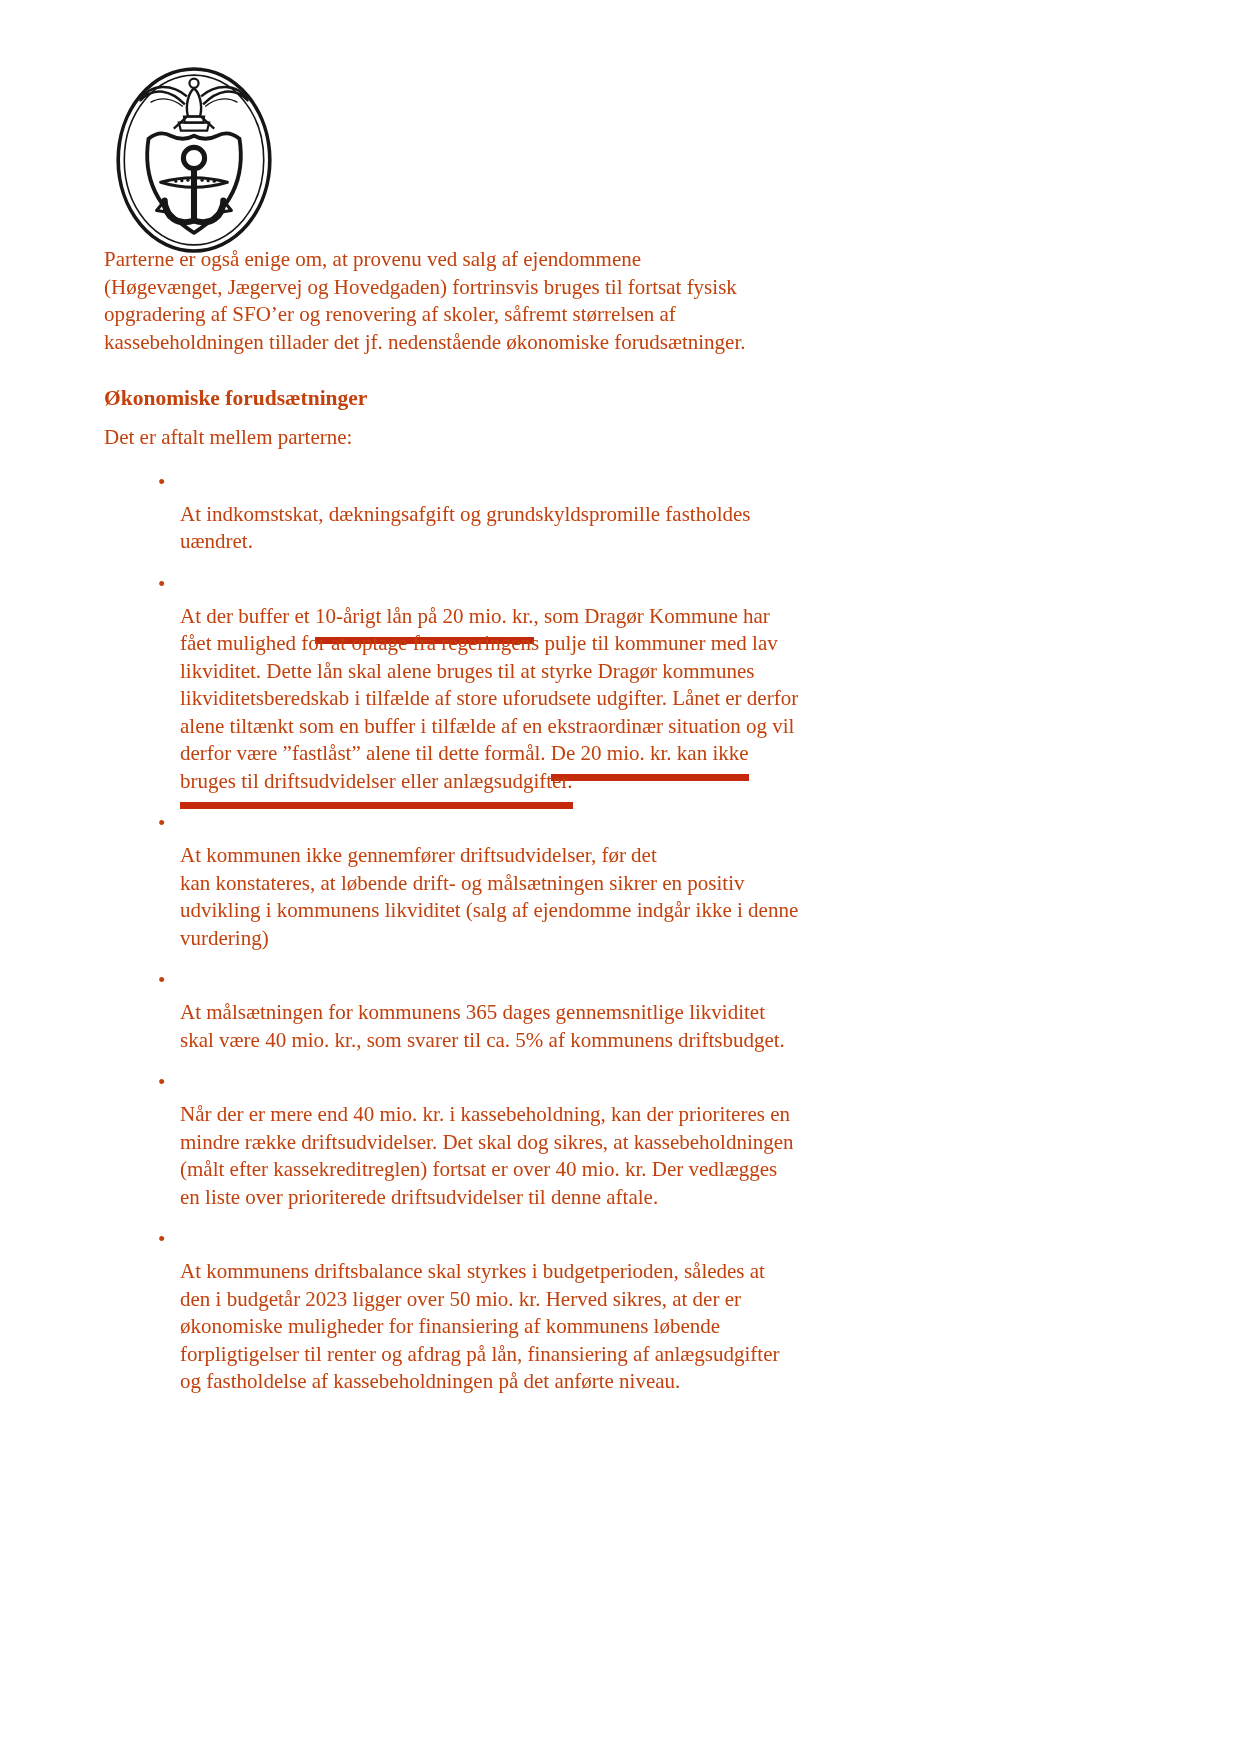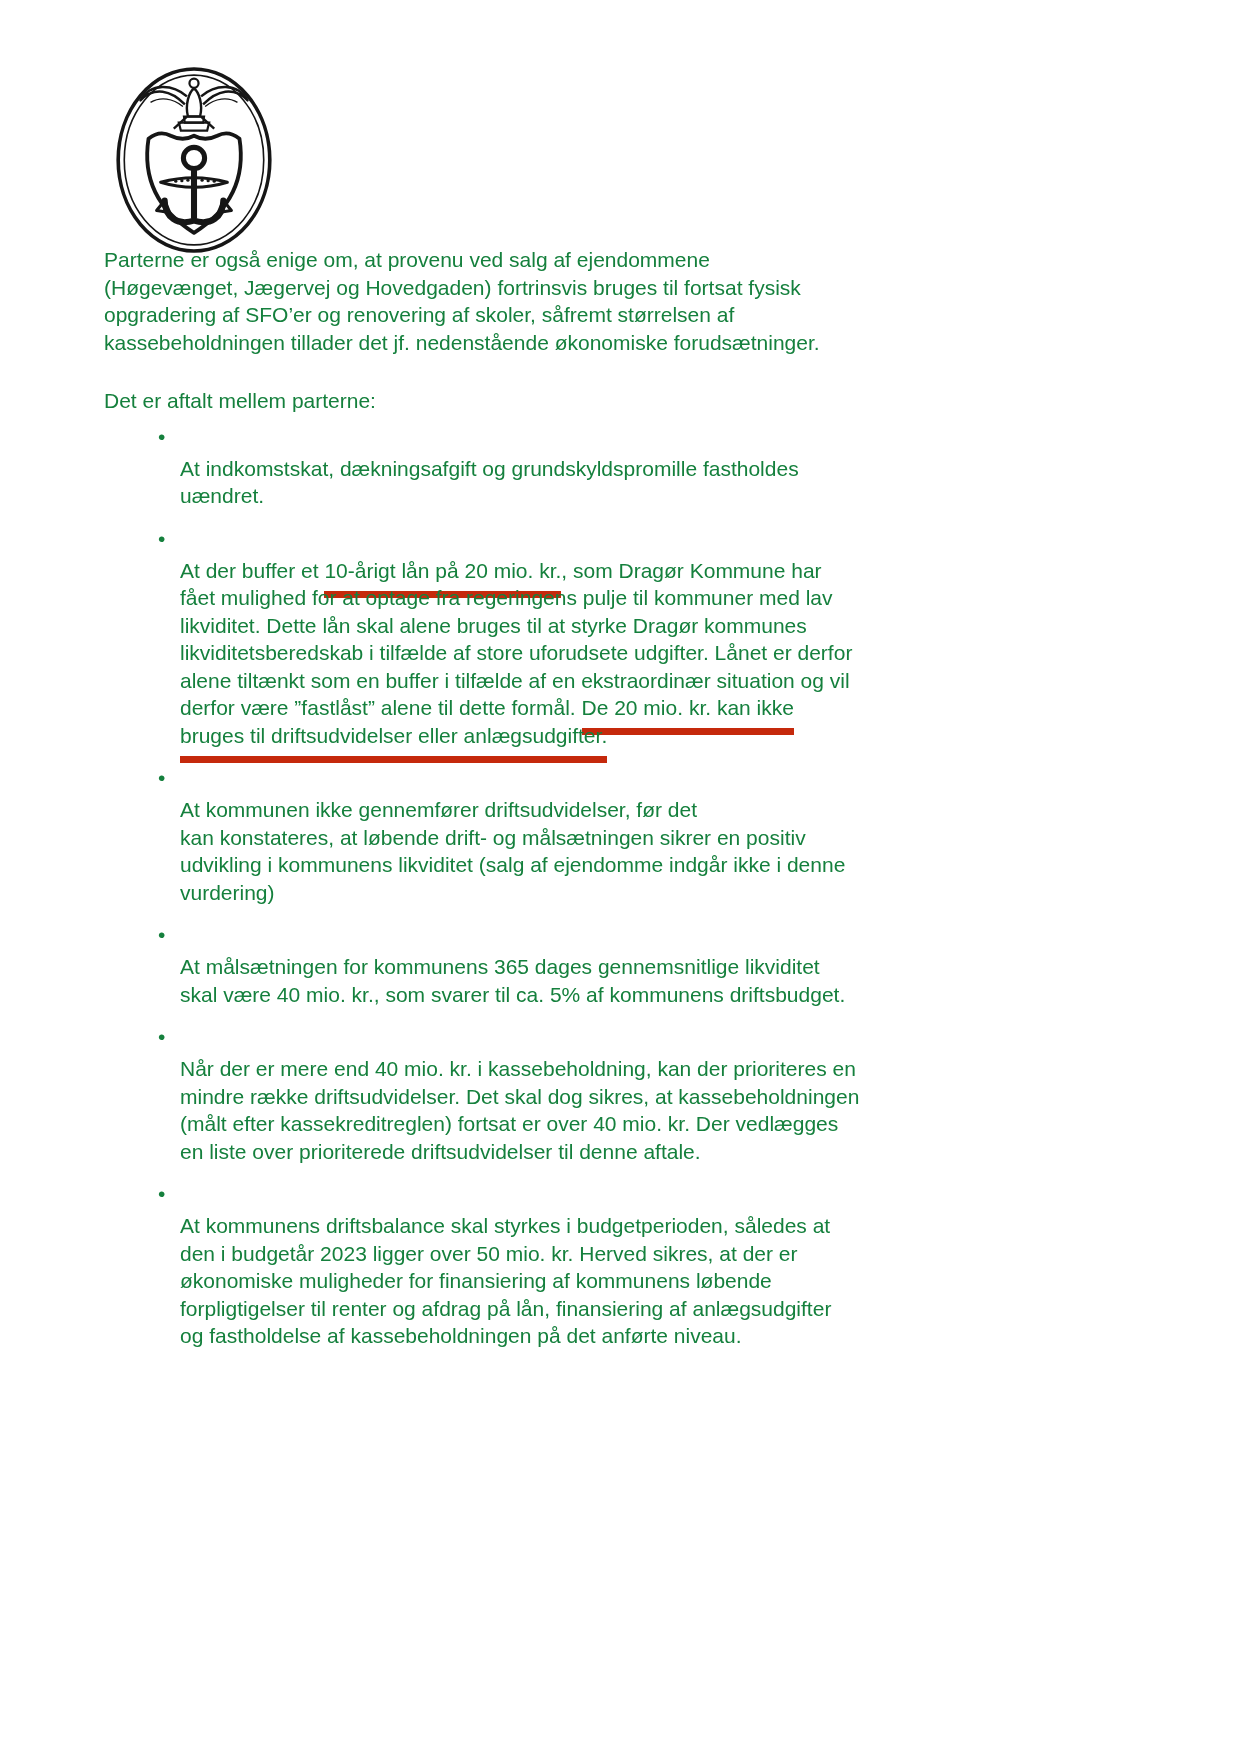--- a/index.html
+++ b/index.html
@@ -1,22 +1,22 @@
 <!DOCTYPE html>
 <html lang="da"><head>
 <meta charset="utf-8">
 <style>
   html, body { margin: 0; padding: 0; background: #ffffff; }
   .page {
     position: relative;
     width: 1028px;
     height: 1753px;
     background: #ffffff;
-    font-family: Liberation Sans, sans-serif;
-    color: #15803d;
+    font-family: Liberation Serif, serif;
+    color: #c2410c;
     overflow: hidden;
   }
   .logo {
     position: absolute;
     left: 114px;
     top: 64px;
     width: 160px;
     height: 190px;
   }
   .text-col {
@@ -31,21 +31,21 @@
     margin: 0 0 31px 0;
     white-space: pre-line;
   }
   h2.section-heading {
     font-size: 21.5px;
     line-height: 23px;
     font-weight: bold;
     margin: 0 0 14px 0;
   }
   .lead {
-    margin: 0 0 8px 0;
+    margin: 0 0 17px 0;
   }
   ul.assumptions {
     list-style: none;
     margin: 0;
     padding: 0;
   }
   ul.assumptions li {
     display: flex;
     margin: 0 0 15px 0;
   }
@@ -111,20 +111,21 @@
       <path class="ln" d="M108,135 L116,145 L103,147 Z" stroke-width="3" stroke-linejoin="round"></path>
     </svg>
   </div>
 
   <div class="text-col">
     <p class="intro">Parterne er også enige om, at provenu ved salg af ejendommene
 (Høgevænget, Jægervej og Hovedgaden) fortrinsvis bruges til fortsat fysisk
 opgradering af SFO’er og renovering af skoler, såfremt størrelsen af
 kassebeholdningen tillader det jf. nedenstående økonomiske forudsætninger.</p>
 
+    <h2 class="section-heading">Økonomiske forudsætninger</h2>
 
     <p class="lead">Det er aftalt mellem parterne:</p>
 
     <ul class="assumptions" id="assumptions-list">
         <li>
           <span class="bullet-marker">•</span>
           <div class="li-text"><span>At indkomstskat, dækningsafgift og grundskyldspromille fastholdes
 uændret.</span></div>
         </li>
         <li>

